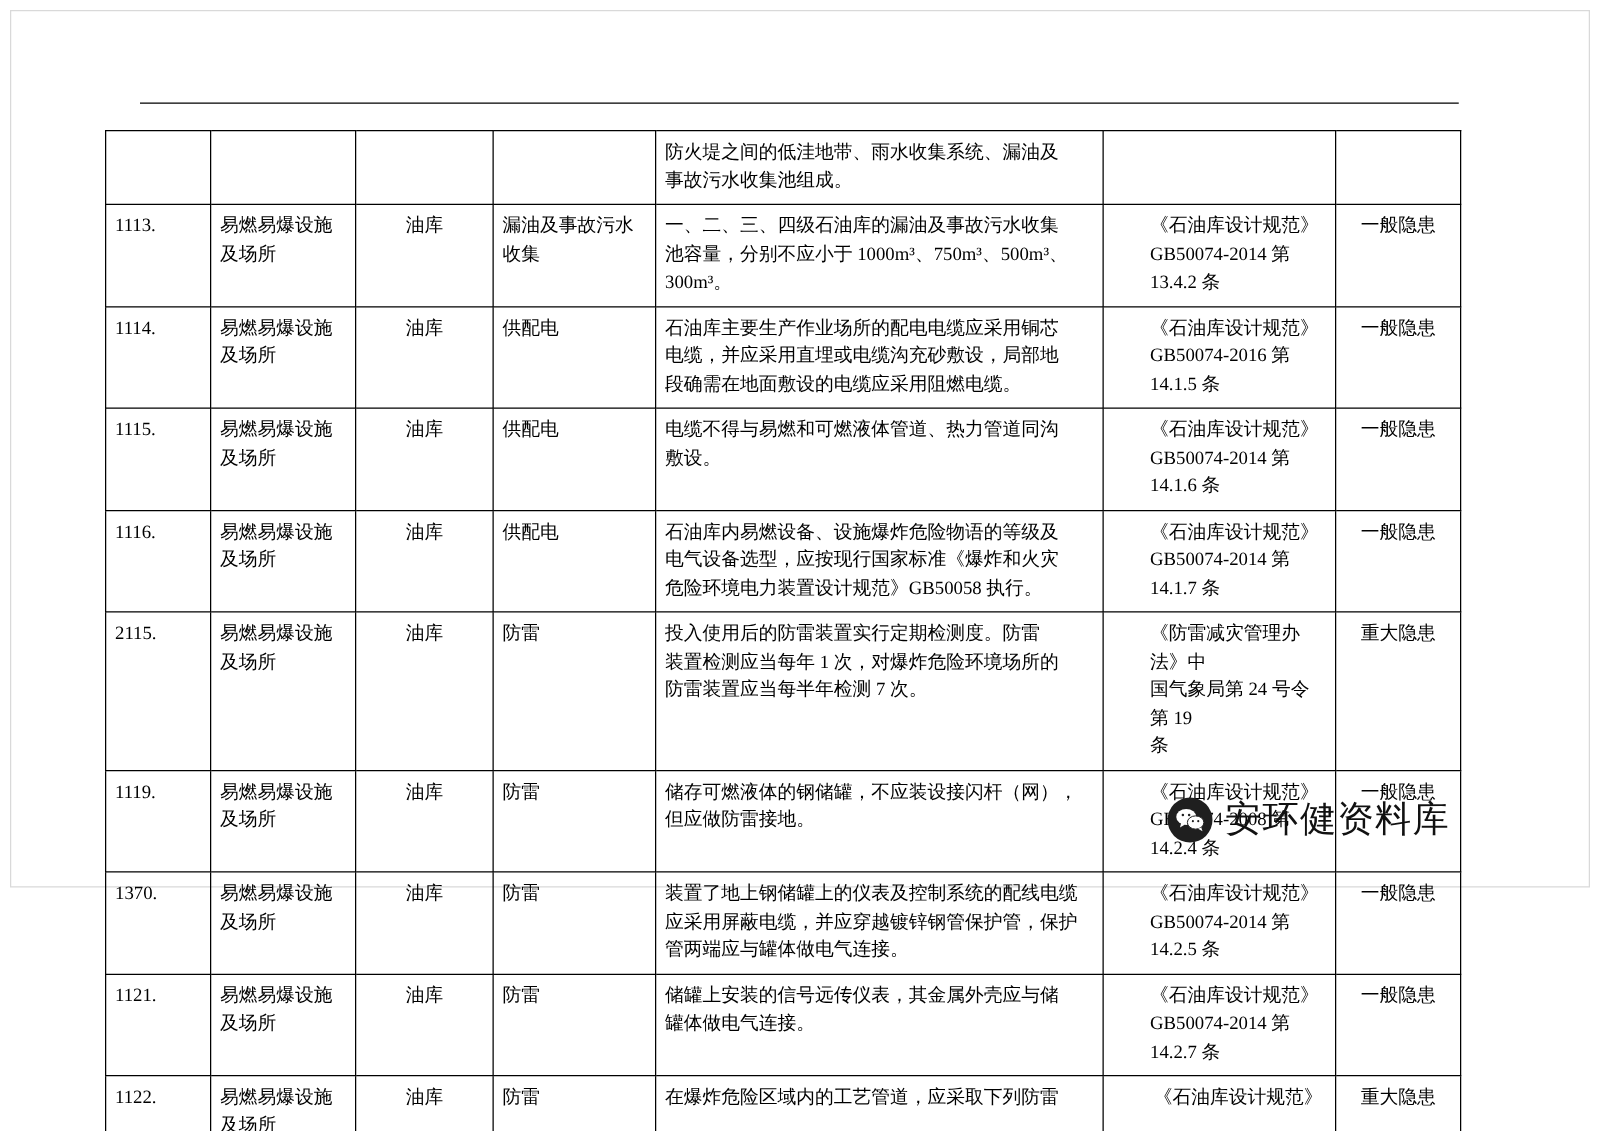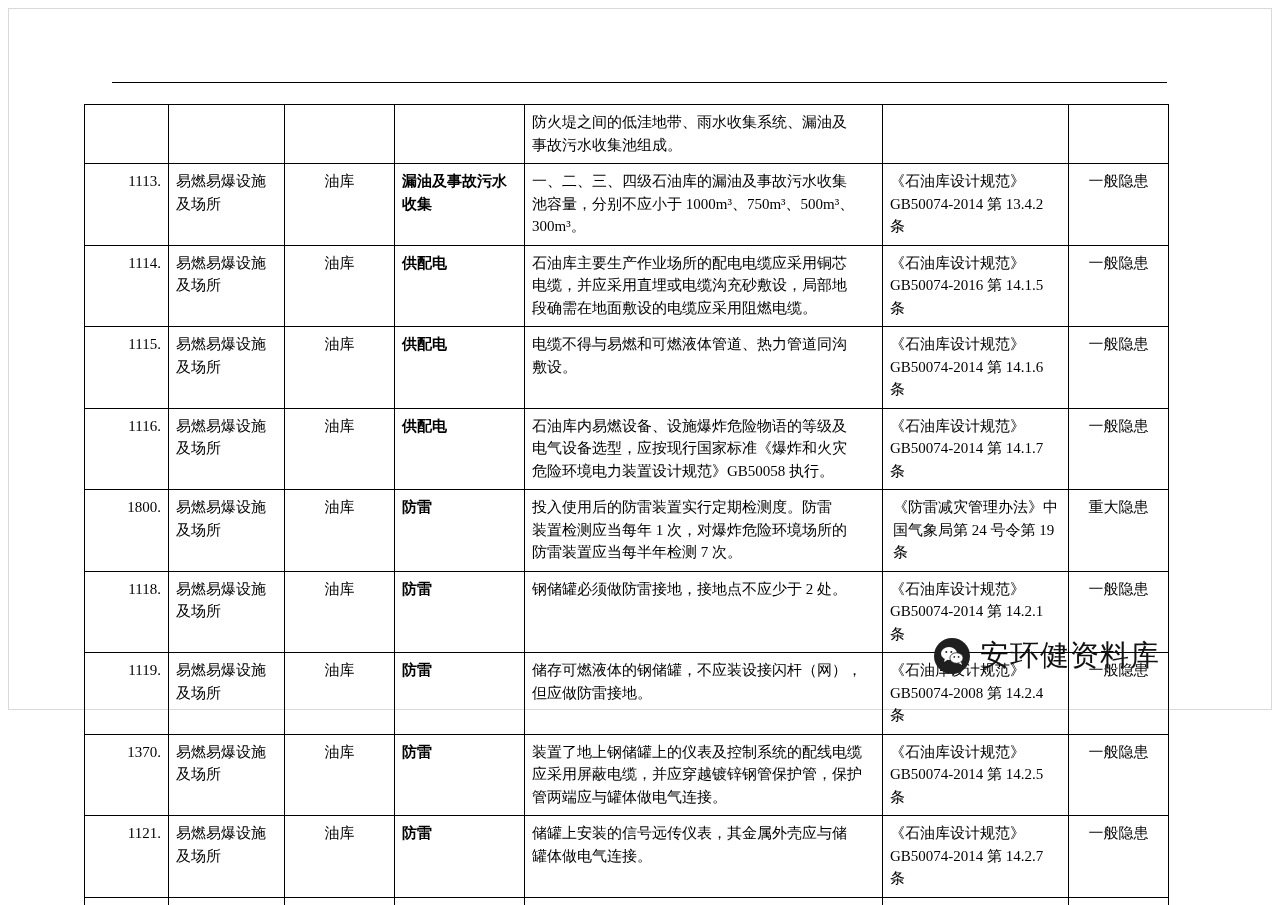--- a/index.html
+++ b/index.html
@@ -59,56 +59,56 @@
   }
   col.c-num { width: 84px; }
   col.c-cat { width: 116px; }
   col.c-place { width: 110px; }
   col.c-item { width: 130px; }
   col.c-desc { width: 358px; }
   col.c-ref { width: 186px; }
   col.c-level { width: 100px; }
 
   td.num {
-    text-align: right;
+    text-align: left;
     font-family: "Liberation Serif", "DejaVu Serif", serif;
     font-size: 15px;
     vertical-align: middle;
   }
   td.cat {
     font-size: 14.5px;
     line-height: 1.45;
     vertical-align: middle;
     padding-left: 10px;
   }
   td.place {
     text-align: center;
     font-size: 14.5px;
     vertical-align: middle;
   }
   td.item {
     font-size: 14.5px;
     vertical-align: middle;
     padding-left: 10px;
     line-height: 1.45;
-    font-weight: bold;
   }
   td.desc {
     font-size: 14.5px;
     line-height: 1.6;
     text-align: justify;
   }
   td.ref {
     font-size: 14px;
     line-height: 1.55;
     text-align: center;
   }
   td.ref .ref-inner {
     text-align: left;
     display: inline-block;
+    margin-left: 30px;
   }
   td.level {
     text-align: center;
     font-size: 14.5px;
     vertical-align: middle;
   }
   .desc-line { display: block; }
   .footer-logo {
     position: absolute;
     right: 120px;
@@ -235,55 +235,39 @@
           <td class="ref">
             <span class="ref-inner">
               <span class="desc-line">《石油库设计规范》</span>
               <span class="desc-line">GB50074-2014 第 14.1.7 条</span>
             </span>
           </td>
           <td class="level">一般隐患</td>
         </tr>
 
         <tr>
-          <td class="num">1800.</td>
+          <td class="num">2115.</td>
           <td class="cat">易燃易爆设施及场所</td>
           <td class="place">油库</td>
           <td class="item">防雷</td>
           <td class="desc">
             <span class="desc-line">投入使用后的防雷装置实行定期检测度。防雷</span>
             <span class="desc-line">装置检测应当每年 1 次，对爆炸危险环境场所的</span>
             <span class="desc-line">防雷装置应当每半年检测 7 次。</span>
           </td>
           <td class="ref">
             <span class="ref-inner">
               <span class="desc-line">《防雷减灾管理办法》中</span>
               <span class="desc-line">国气象局第 24 号令第 19</span>
               <span class="desc-line">条</span>
             </span>
           </td>
           <td class="level">重大隐患</td>
         </tr>
 
-        <tr>
-          <td class="num">1118.</td>
-          <td class="cat">易燃易爆设施及场所</td>
-          <td class="place">油库</td>
-          <td class="item">防雷</td>
-          <td class="desc">
-            <span class="desc-line">钢储罐必须做防雷接地，接地点不应少于 2 处。</span>
-          </td>
-          <td class="ref">
-            <span class="ref-inner">
-              <span class="desc-line">《石油库设计规范》</span>
-              <span class="desc-line">GB50074-2014 第 14.2.1 条</span>
-            </span>
-          </td>
-          <td class="level">一般隐患</td>
-        </tr>
 
         <tr>
           <td class="num">1119.</td>
           <td class="cat">易燃易爆设施及场所</td>
           <td class="place">油库</td>
           <td class="item">防雷</td>
           <td class="desc">
             <span class="desc-line">储存可燃液体的钢储罐，不应装设接闪杆（网），</span>
             <span class="desc-line">但应做防雷接地。</span>
           </td>

